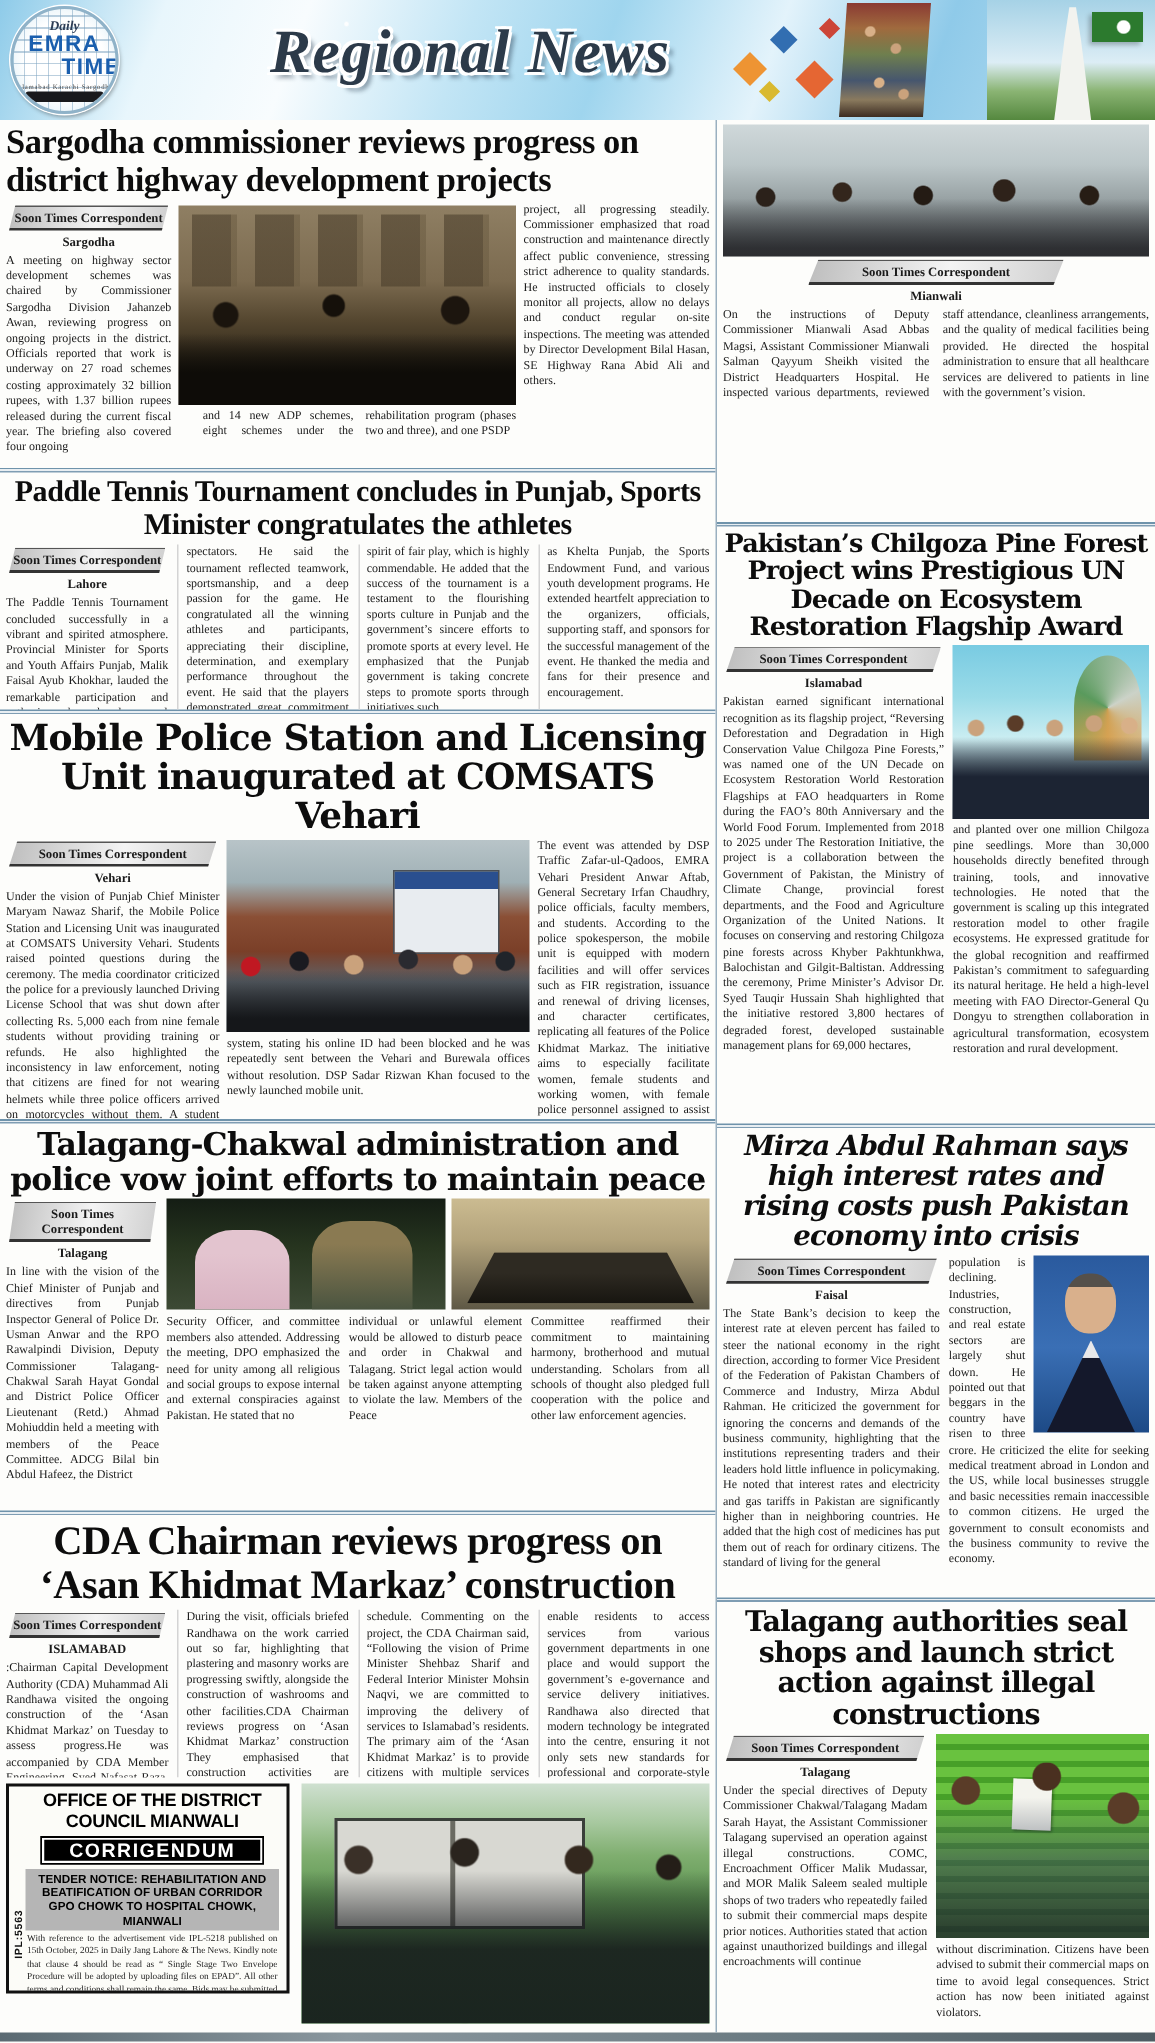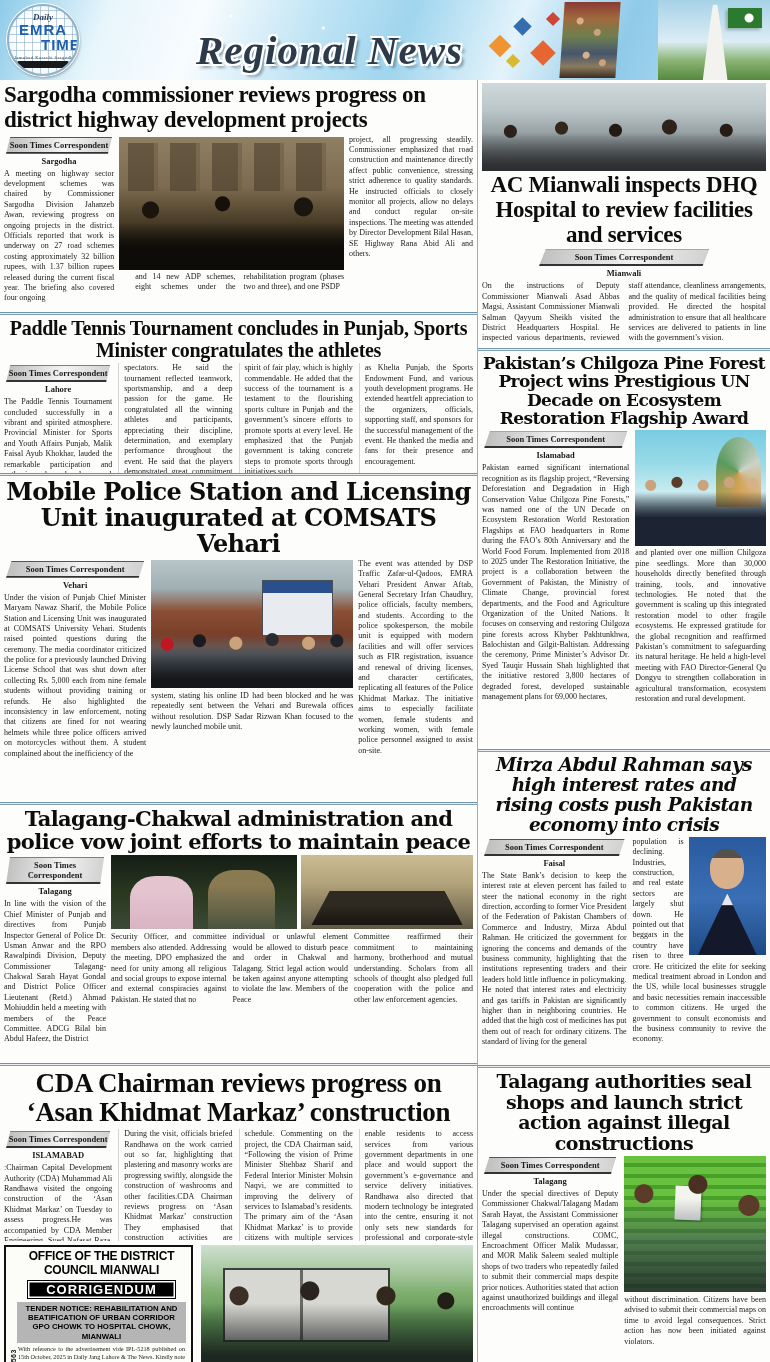--- a/index.html
+++ b/index.html
@@ -17,21 +17,21 @@
       repeating-linear-gradient(0deg,transparent 0 7px,rgba(120,160,190,.5) 7px 8px),
       repeating-linear-gradient(90deg,transparent 0 7px,rgba(120,160,190,.5) 7px 8px),
       radial-gradient(circle,#ffffff 55%,#d2e8f3 100%);
     border:2px solid #8fb2c8;box-shadow:0 0 0 1px #fff,1px 2px 3px rgba(0,0,0,.35);
     text-align:center;overflow:hidden;}
   .logo-daily{font-style:italic;font-weight:700;font-size:9px;color:#2d3d55;margin-top:6px;}
   .logo-soon{font-family:"Liberation Sans",sans-serif;font-weight:900;font-size:15px;letter-spacing:1px;color:#1b5fae;line-height:1;}
   .logo-times{font-family:"Liberation Sans",sans-serif;font-weight:900;font-size:15px;letter-spacing:1px;color:#1b5fae;line-height:1.05;text-shadow:0 0 1px #fff;margin-left:32px;}
   .logo-cities{font-size:4.5px;color:#444;margin-top:2px;letter-spacing:.5px;}
   .logo-band{height:7px;background:#19191c;margin:1px 8px 0 8px;border-radius:2px;}
-  .mast-title{position:absolute;left:180px;top:10px;margin:16px;
+  .mast-title{position:absolute;left:180px;top:10px;margin:0;
     font-family:"Liberation Serif",serif;font-style:italic;font-weight:900;font-size:41px;
     color:#2c3a49;letter-spacing:1px;
     text-shadow:-2px -2px 0 #fff,2px -2px 0 #fff,-2px 2px 0 #fff,2px 2px 0 #fff,4px 4px 3px rgba(40,60,80,.45);}
   .mast-deco i{position:absolute;display:block;transform:rotate(45deg);opacity:.9;}
   .mast-deco i:nth-child(1){left:492px;top:38px;width:16px;height:16px;background:#f08a1d;}
   .mast-deco i:nth-child(2){left:516px;top:20px;width:13px;height:13px;background:#1f5fa8;}
   .mast-deco i:nth-child(3){left:534px;top:44px;width:18px;height:18px;background:#e8581e;}
   .mast-deco i:nth-child(4){left:508px;top:56px;width:10px;height:10px;background:#d8b21a;}
   .mast-deco i:nth-child(5){left:548px;top:14px;width:10px;height:10px;background:#cc3322;}
   .photo{position:relative;overflow:hidden;background:#999;}
@@ -159,21 +159,21 @@
     background:repeating-linear-gradient(180deg,#69c23f 0 7px,#47a028 7px 11px);}
   #ph-seal::before{content:"";position:absolute;left:36%;top:22%;width:26px;height:34px;background:#f4f4ee;
     transform:rotate(2deg);box-shadow:1px 1px 2px rgba(0,0,0,.4);}
   #ph-seal::after{content:"";position:absolute;bottom:0;left:0;right:0;height:86%;
     background:
       radial-gradient(circle at 14% 16%,#5a3c28 0 9px,transparent 10px),
       radial-gradient(circle at 52% 8%,#4a3020 0 9px,transparent 10px),
       radial-gradient(circle at 88% 26%,#5a3c28 0 10px,transparent 11px),
       linear-gradient(180deg,transparent 20%,rgba(60,70,90,.55) 55%,rgba(30,35,45,.8) 95%);}
   
-  .notice{border:2px solid #111;background:#fcfcf8;height:160px;box-sizing:border-box;
+  .notice{border:2px solid #111;background:#fcfcf8;height:140px;box-sizing:border-box;
     padding:3px 5px 3px 11px;position:relative;font-family:"Liberation Sans",sans-serif;overflow:hidden;}
   .notice-office{font-weight:900;font-size:12px;line-height:1.1;text-align:center;letter-spacing:-.2px;color:#000;}
   .notice-corr{background:#000;color:#fff;font-weight:900;font-size:13px;letter-spacing:1px;
     text-align:center;margin:3px 10px;padding:1px 0;border:1px solid #000;box-shadow:0 0 0 1.5px #fff inset;}
   .notice-tender{background:#b5b5b5;color:#000;font-weight:800;font-size:7.8px;line-height:1.2;
     text-align:center;margin:2px 0;padding:2px 3px;}
   .notice-body{font-family:"Liberation Serif",serif;font-size:6.2px;line-height:1.35;text-align:justify;margin:2px 1px;color:#222;}
   .notice-ipl{position:absolute;left:-9px;bottom:34px;transform:rotate(-90deg);
     font-weight:700;font-size:7px;letter-spacing:.5px;color:#111;}
   .bottom-bar{height:6px;background:linear-gradient(90deg,#5a6a72,#8a979e 30%,#68787f 70%,#4e5b62);}
@@ -232,21 +232,21 @@
             <div class="dateline">Lahore</div>
             <div class="btext">The Paddle Tennis Tournament concluded successfully in a vibrant and spirited atmosphere. Provincial Minister for Sports and Youth Affairs Punjab, Malik Faisal Ayub Khokhar, lauded the remarkable participation and enthusiasm shown by players and</div>
           </div>
           <div class="btext">spectators. He said the tournament reflected teamwork, sportsmanship, and a deep passion for the game. He congratulated all the winning athletes and participants, appreciating their discipline, determination, and exemplary performance throughout the event. He said that the players demonstrated great commitment and upheld the true</div>
           <div class="btext">spirit of fair play, which is highly commendable. He added that the success of the tournament is a testament to the flourishing sports culture in Punjab and the government’s sincere efforts to promote sports at every level. He emphasized that the Punjab government is taking concrete steps to promote sports through initiatives such</div>
           <div class="btext">as Khelta Punjab, the Sports Endowment Fund, and various youth development programs. He extended heartfelt appreciation to the organizers, officials, supporting staff, and sponsors for the successful management of the event. He thanked the media and fans for their presence and encouragement.</div>
         </div>
       </section>
       <div class="hrule"></div>
 
-      <section style="height:326px">
+      <section style="height:270px">
         <h2 class="headline h-serif2 a5-head">Mobile Police Station and Licensing Unit inaugurated at COMSATS Vehari</h2>
         <div class="row">
           <div style="width:31%">
             <div class="byline-box">Soon Times Correspondent</div>
             <div class="dateline">Vehari</div>
             <div class="btext">Under the vision of Punjab Chief Minister Maryam Nawaz Sharif, the Mobile Police Station and Licensing Unit was inaugurated at COMSATS University Vehari. Students raised pointed questions during the ceremony. The media coordinator criticized the police for a previously launched Driving License School that was shut down after collecting Rs. 5,000 each from nine female students without providing training or refunds. He also highlighted the inconsistency in law enforcement, noting that citizens are fined for not wearing helmets while three police officers arrived on motorcycles without them. A student complained about the inefficiency of the</div>
           </div>
           <div style="width:44%">
             <div class="photo" id="ph-vehari"></div>
             <div class="btext">system, stating his online ID had been blocked and he was repeatedly sent between the Vehari and Burewala offices without resolution. DSP Sadar Rizwan Khan focused to the newly launched mobile unit.</div>
@@ -308,21 +308,20 @@
         </div>
       </section>
     </div>
 
     <div class="vdiv"></div>
 
     <div class="col-right">
 
       <section style="height:268px">
         <div class="photo" id="ph-mianwali"></div>
-        <h2 class="headline a2-head">AC Mianwali inspects DHQ Hospital to review facilities and services</h2>
         <div class="byline-box" style="width:60%;margin:2px auto">Soon Times Correspondent</div>
         <div class="dateline">Mianwali</div>
         <div class="btext twocol">On the instructions of Deputy Commissioner Mianwali Asad Abbas Magsi, Assistant Commissioner Mianwali Salman Qayyum Sheikh visited the District Headquarters Hospital. He inspected various departments, reviewed staff attendance, cleanliness arrangements, and the quality of medical facilities being provided. He directed the hospital administration to ensure that all healthcare services are delivered to patients in line with the government’s vision.</div>
       </section>
       <div class="hrule"></div>
 
       <section style="height:398px">
         <h2 class="headline h-serif2 a4-head">Pakistan’s Chilgoza Pine Forest Project wins Prestigious UN Decade on Ecosystem Restoration Flagship Award</h2>
         <div class="row" style="gap:6px">
           <div style="width:53%">

